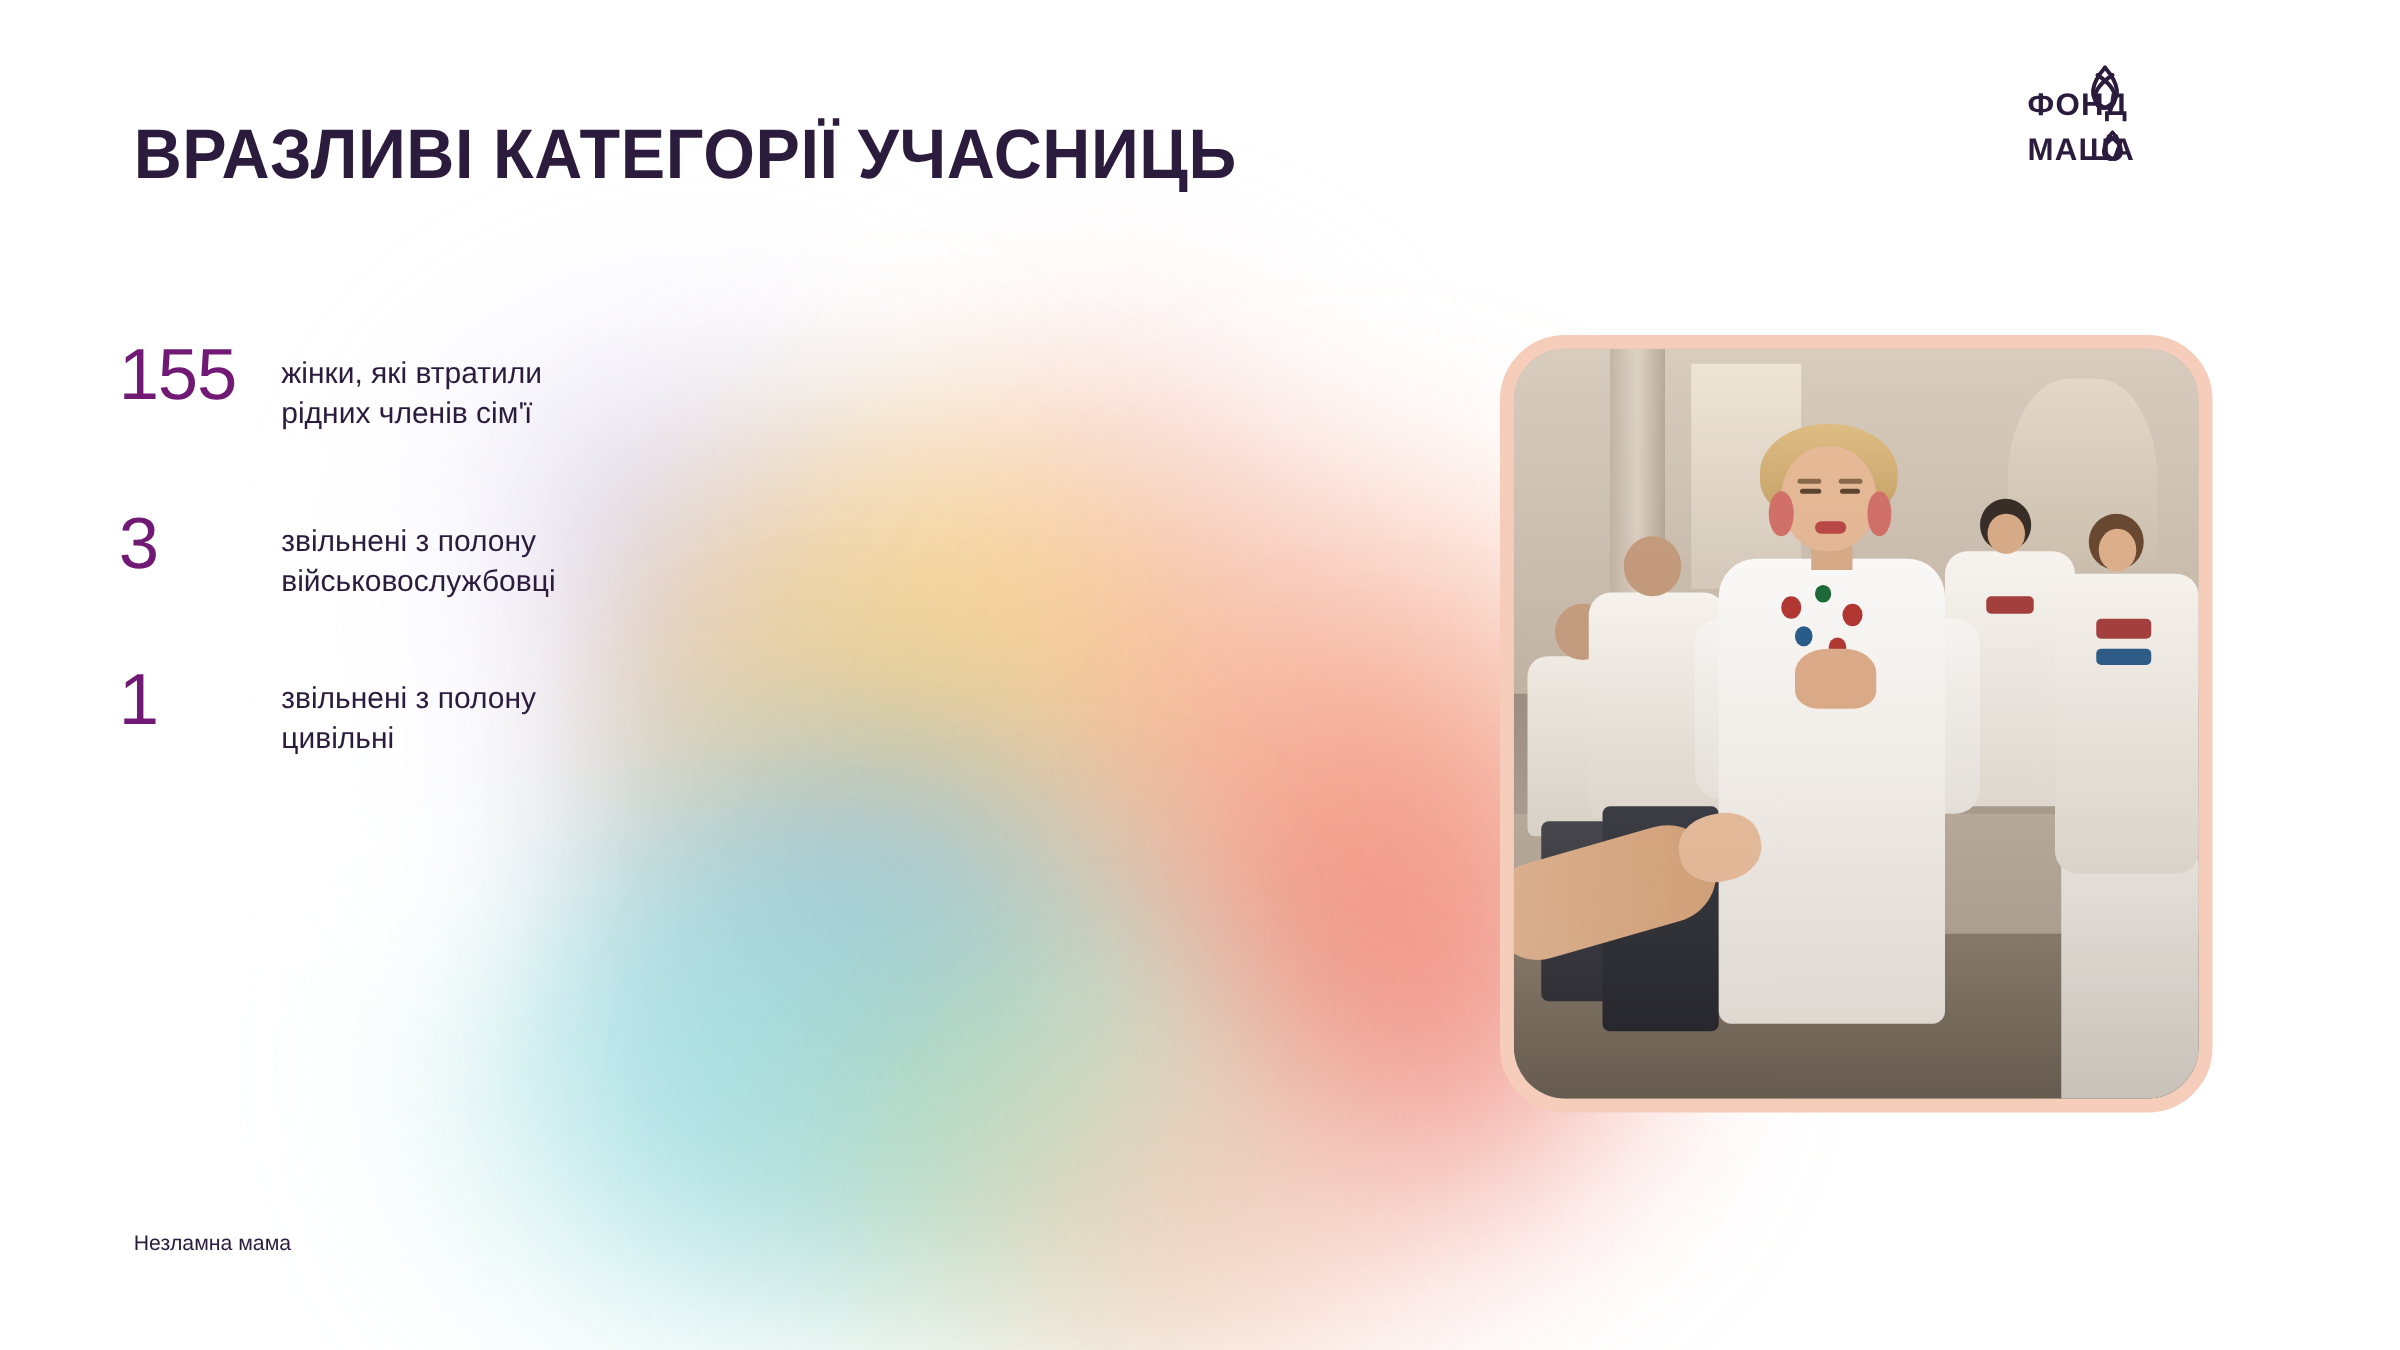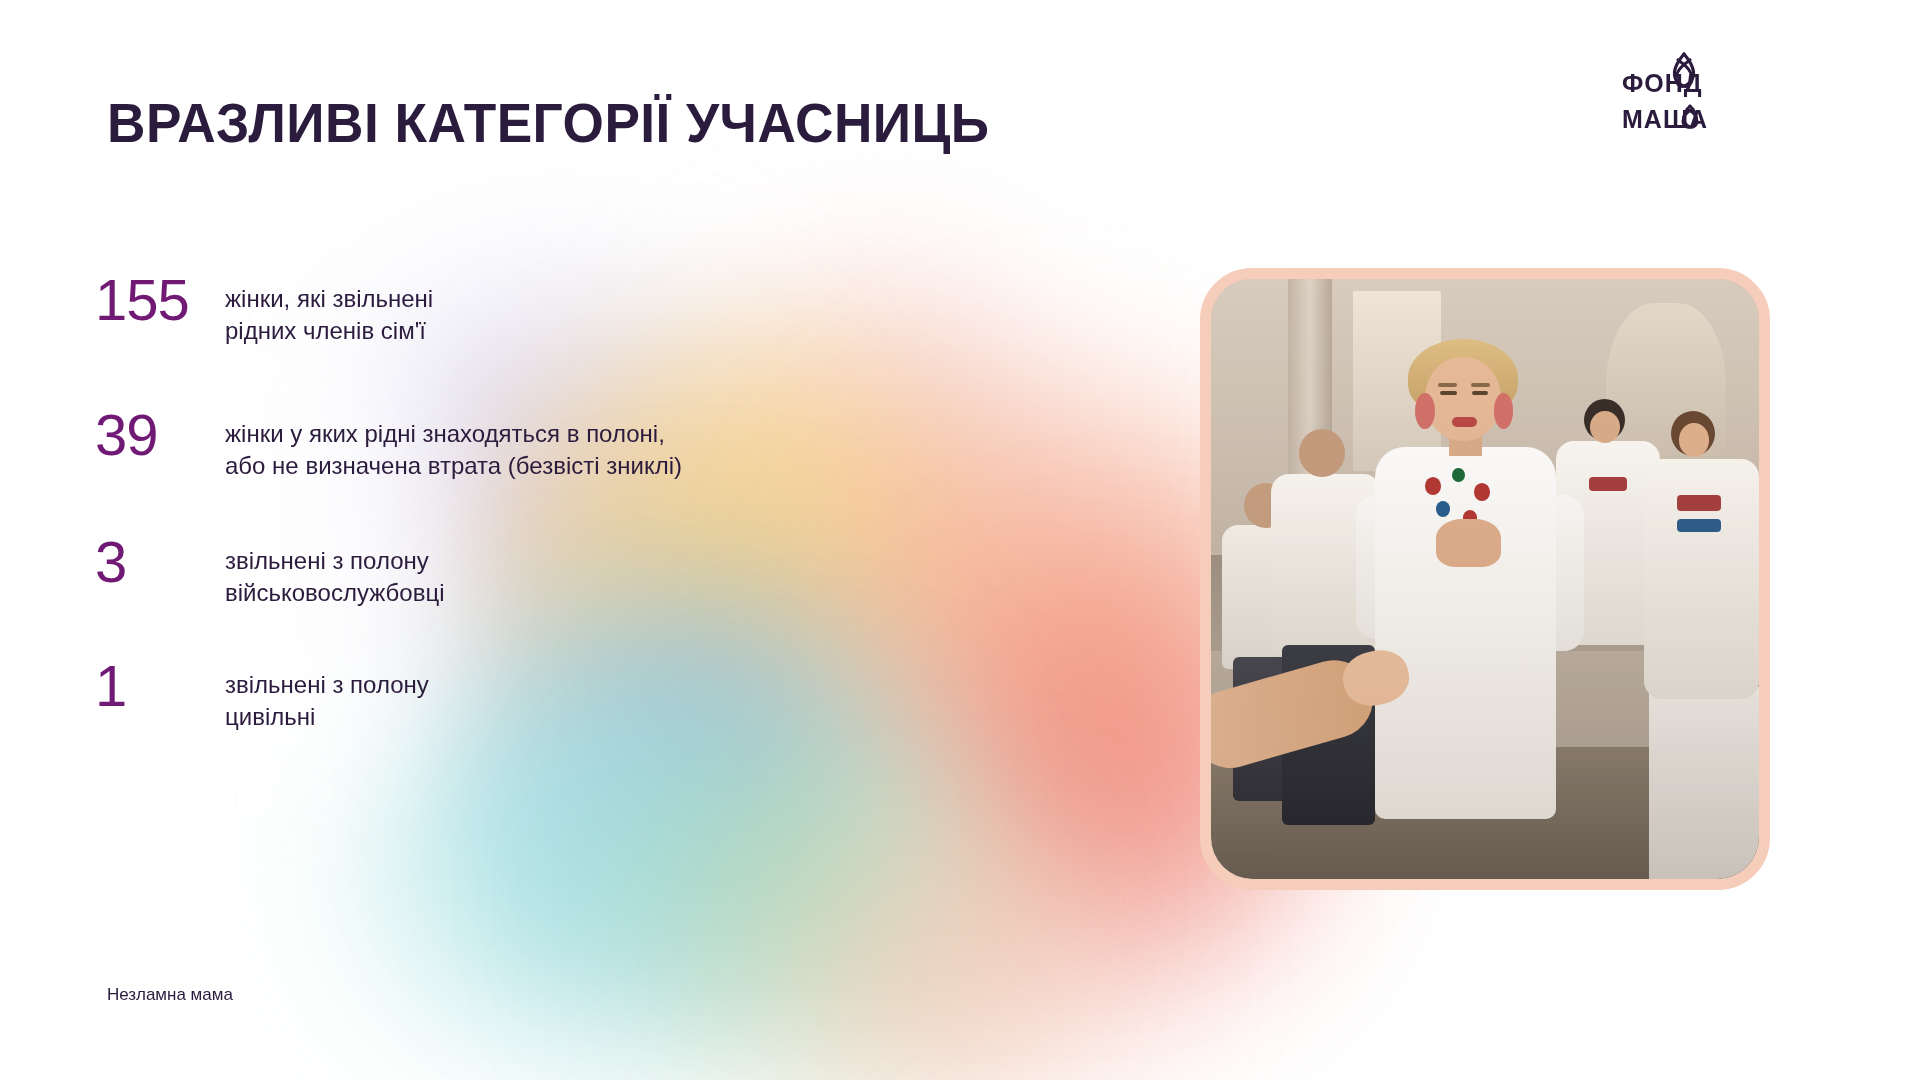--- a/index.html
+++ b/index.html
@@ -230,27 +230,22 @@
 
         <path d="M70 58 C62 66 62 74 68 78 C72 81 77 78 77 73 C77 67 71 63 67 61" stroke-linecap="round"></path>
         <path d="M70 58 C78 66 78 74 72 78 C68 81 63 78 63 73 C63 67 69 63 73 61" stroke-linecap="round"></path>
       </g>
     </svg>
   </div>
 
   <div id="stats-list">
     <div class="stat-row r1">
       <div class="stat-number">155</div>
-      <div class="stat-label">жінки, які звільнені
+      <div class="stat-label">жінки, які втратили
 рідних членів сім'ї</div>
-    </div>
-    <div class="stat-row r3">
-      <div class="stat-number">39</div>
-      <div class="stat-label">жінки у яких рідні знаходяться в полоні,
-або не визначена втрата (безвісті зниклі)</div>
     </div>
     <div class="stat-row r4">
       <div class="stat-number">3</div>
       <div class="stat-label">звільнені з полону
 військовослужбовці</div>
     </div>
     <div class="stat-row r5">
       <div class="stat-number">1</div>
       <div class="stat-label">звільнені з полону
 цивільні</div>

